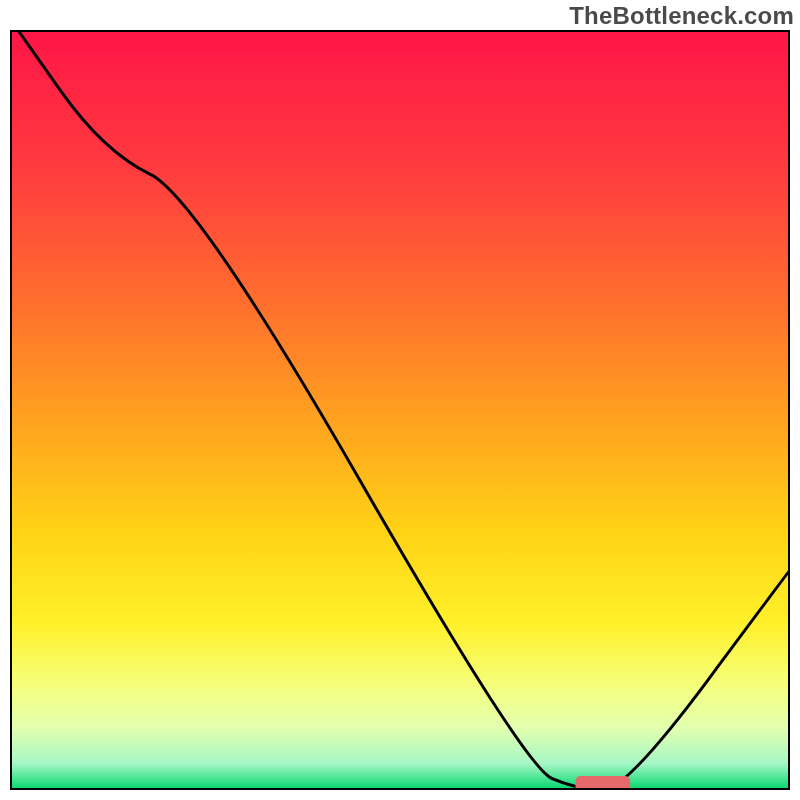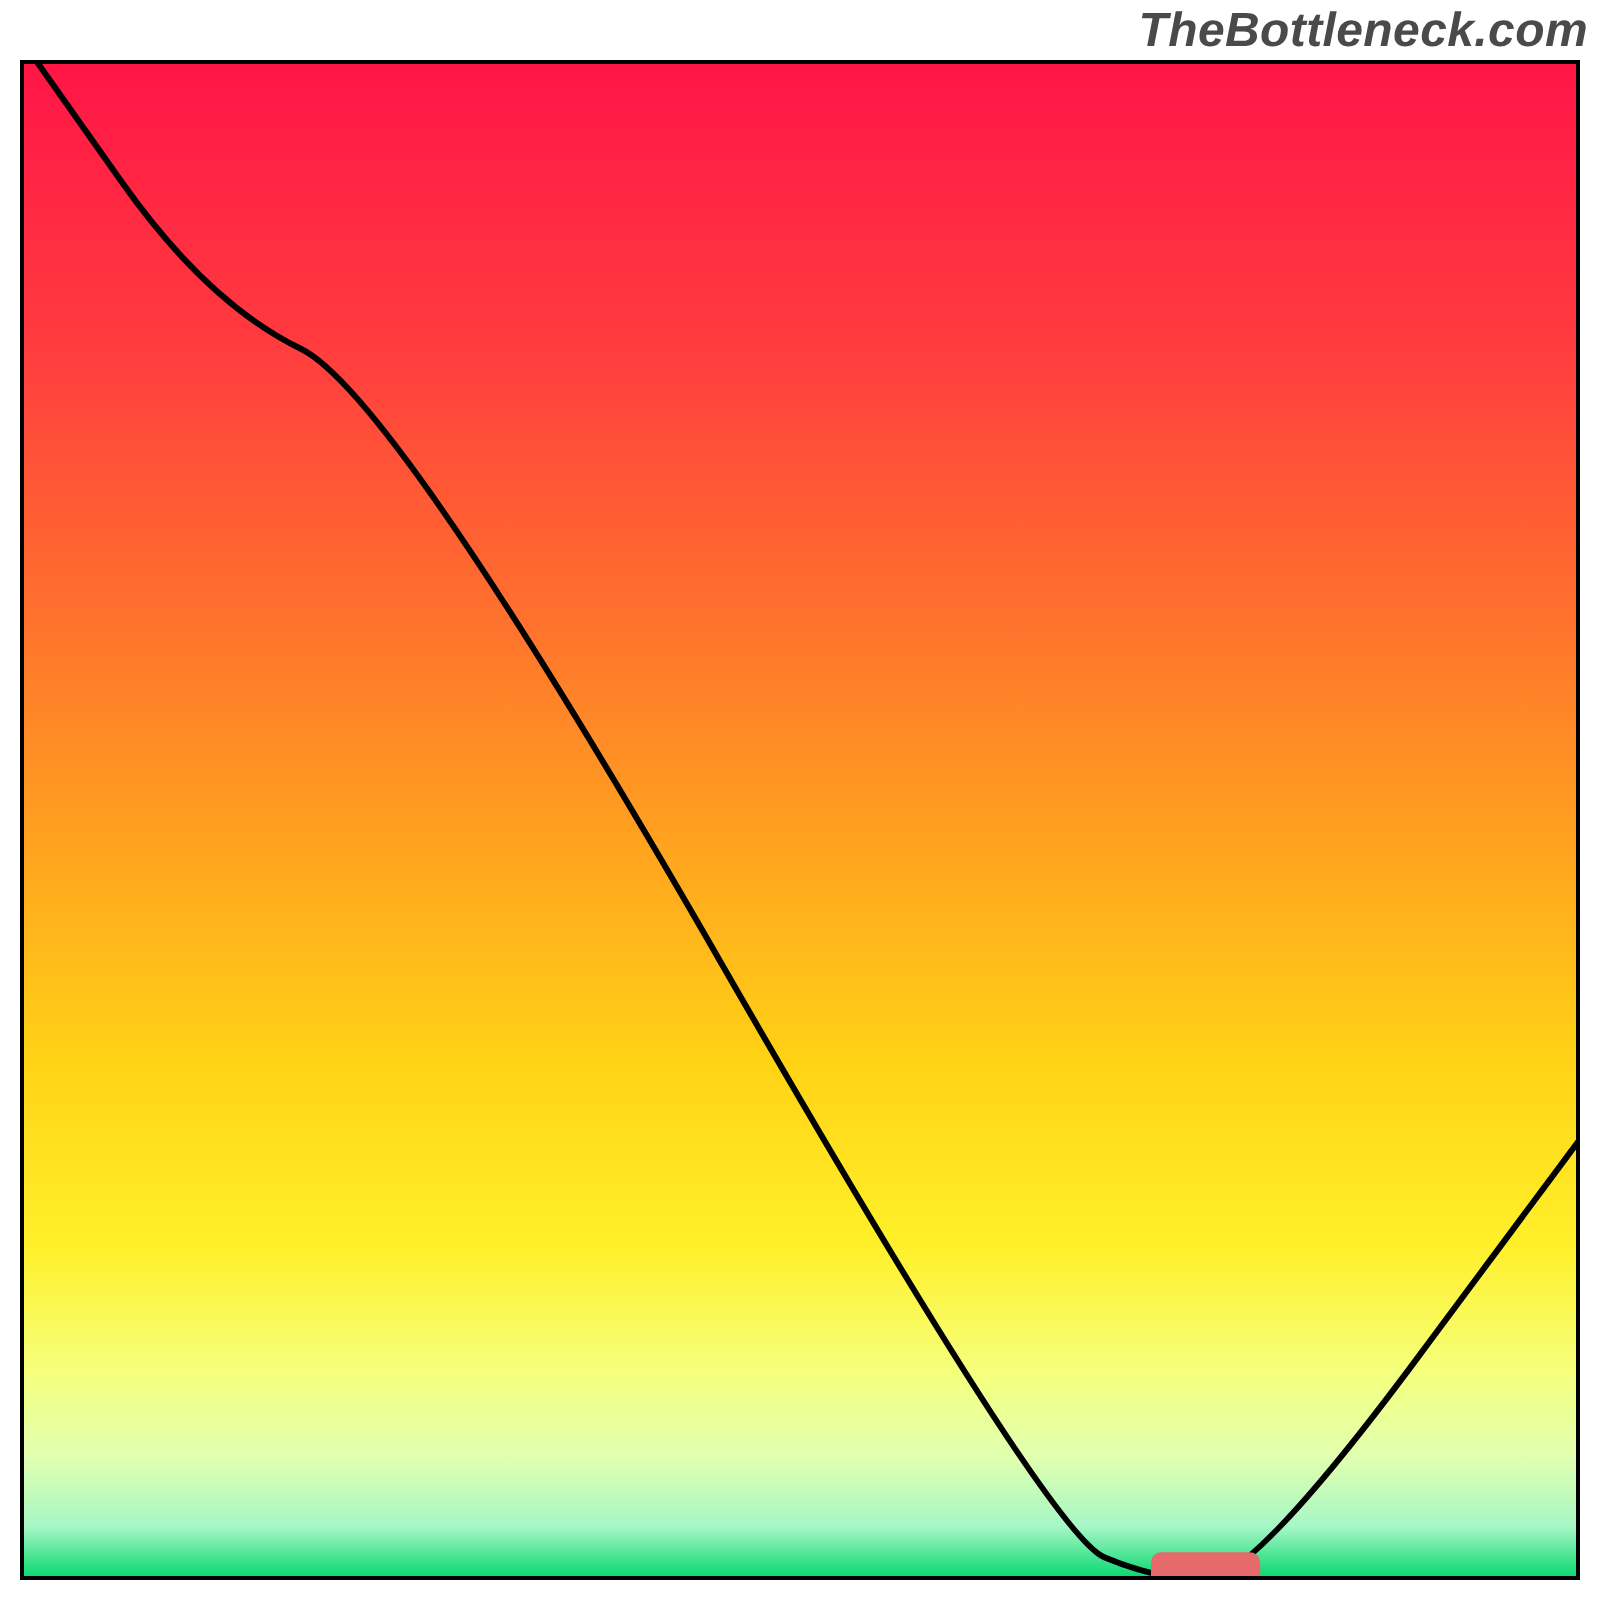--- a/index.html
+++ b/index.html
@@ -16,21 +16,20 @@
     height: 800px;
   }
   .watermark {
     position: absolute;
     top: 2px;
     right: 6px;
     font-size: 24px;
     font-weight: 600;
     color: #4a4a4a;
     letter-spacing: 0.2px;
-    font-style: italic;
   }
   .plot {
     position: absolute;
     left: 10px;
     top: 30px;
     width: 780px;
     height: 760px;
   }
   svg { display: block; }
 </style>

